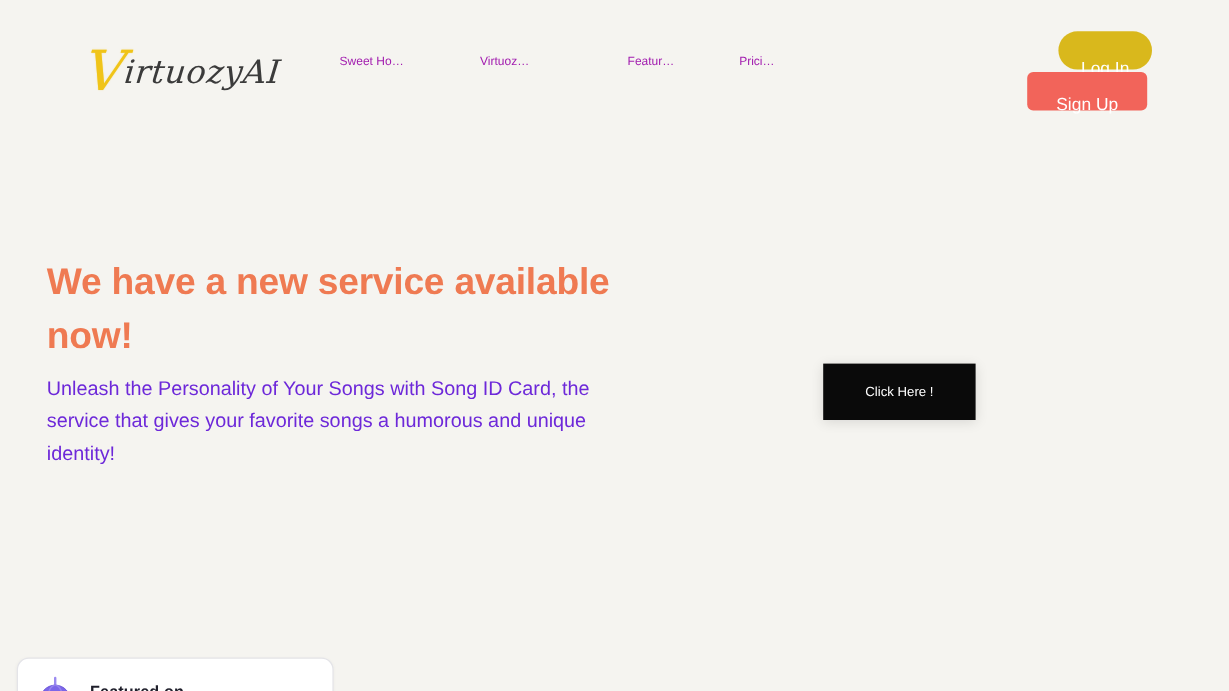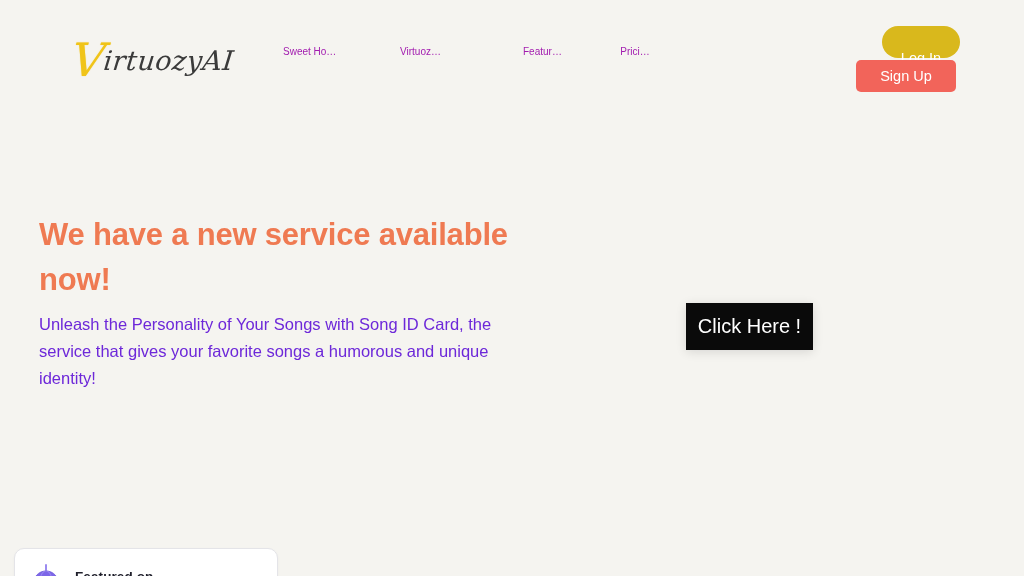--- a/index.html
+++ b/index.html
@@ -77,21 +77,21 @@
     white-space: nowrap;
     overflow: hidden;
     text-overflow: ellipsis;
     display: block;
     cursor: pointer;
   }
 
   .nav-item-0 { width: 87px; }
   .nav-item-1 { width: 83px; margin-left: 30px; }
   .nav-item-2 { width: 72px; margin-left: 40px; }
-  .nav-item-3 { width: 58px; margin-left: 11px; text-align: center; }
+  .nav-item-3 { width: 58px; margin-left: 21px; }
 
   .nav-link.accent {
     color: #C93A2E;
     font-size: 16px;
     width: 136px;
     margin-left: 27px;
   }
 
   
   .auth-group {
@@ -128,21 +128,21 @@
     height: 32px;
     background: #F2645A;
     color: #FFFFFF;
     font-size: 14.5px;
     border: none;
     border-radius: 5px;
     cursor: pointer;
     font-family: "Liberation Sans", sans-serif;
     line-height: 32px;
     text-align: center;
-    padding: 0;
+    padding: 12px;
   }
 
   
   .hero {
     position: absolute;
     top: 108px; left: 0;
     width: 960px;
     height: 468px;
   }
 
@@ -170,21 +170,21 @@
   }
 
   .btn-cta {
     position: absolute;
     left: 686px;
     top: 195px;
     width: 127px;
     height: 47px;
     background: #0A0A0A;
     color: #FFFFFF;
-    font-size: 20px;
+    font-size: 11px;
     border: none;
     border-radius: 0;
     cursor: pointer;
     font-family: "Liberation Sans", sans-serif;
     box-shadow: 0 2px 10px rgba(0,0,0,0.12);
     padding: 0;
     text-align: center;
   }
 
   

